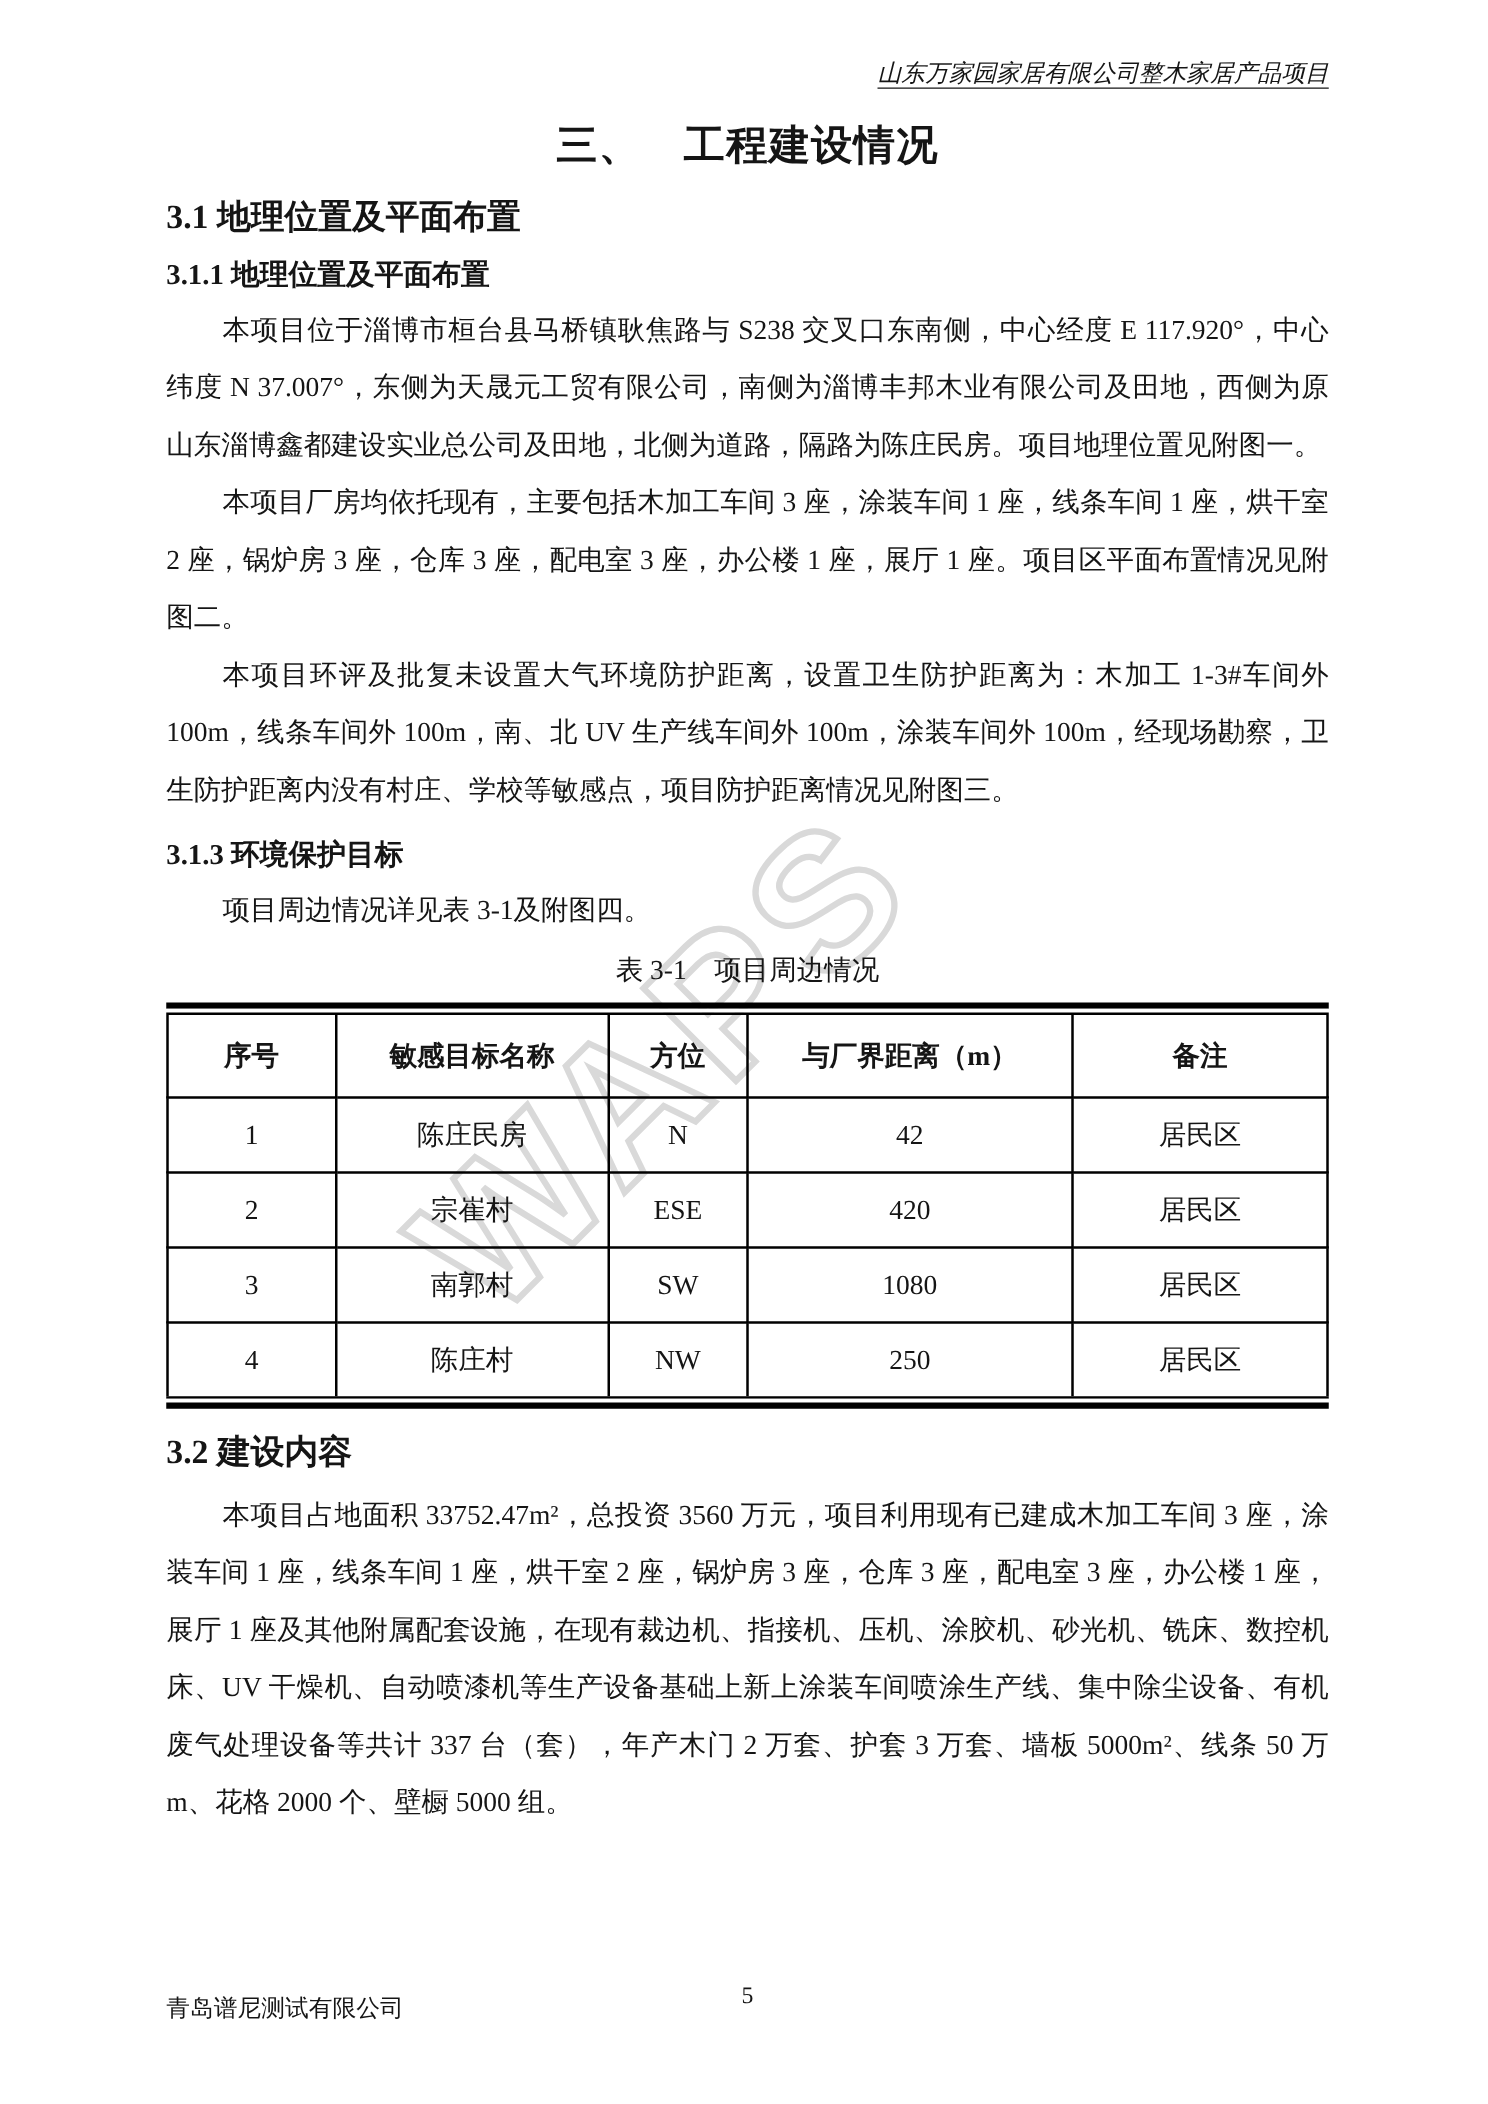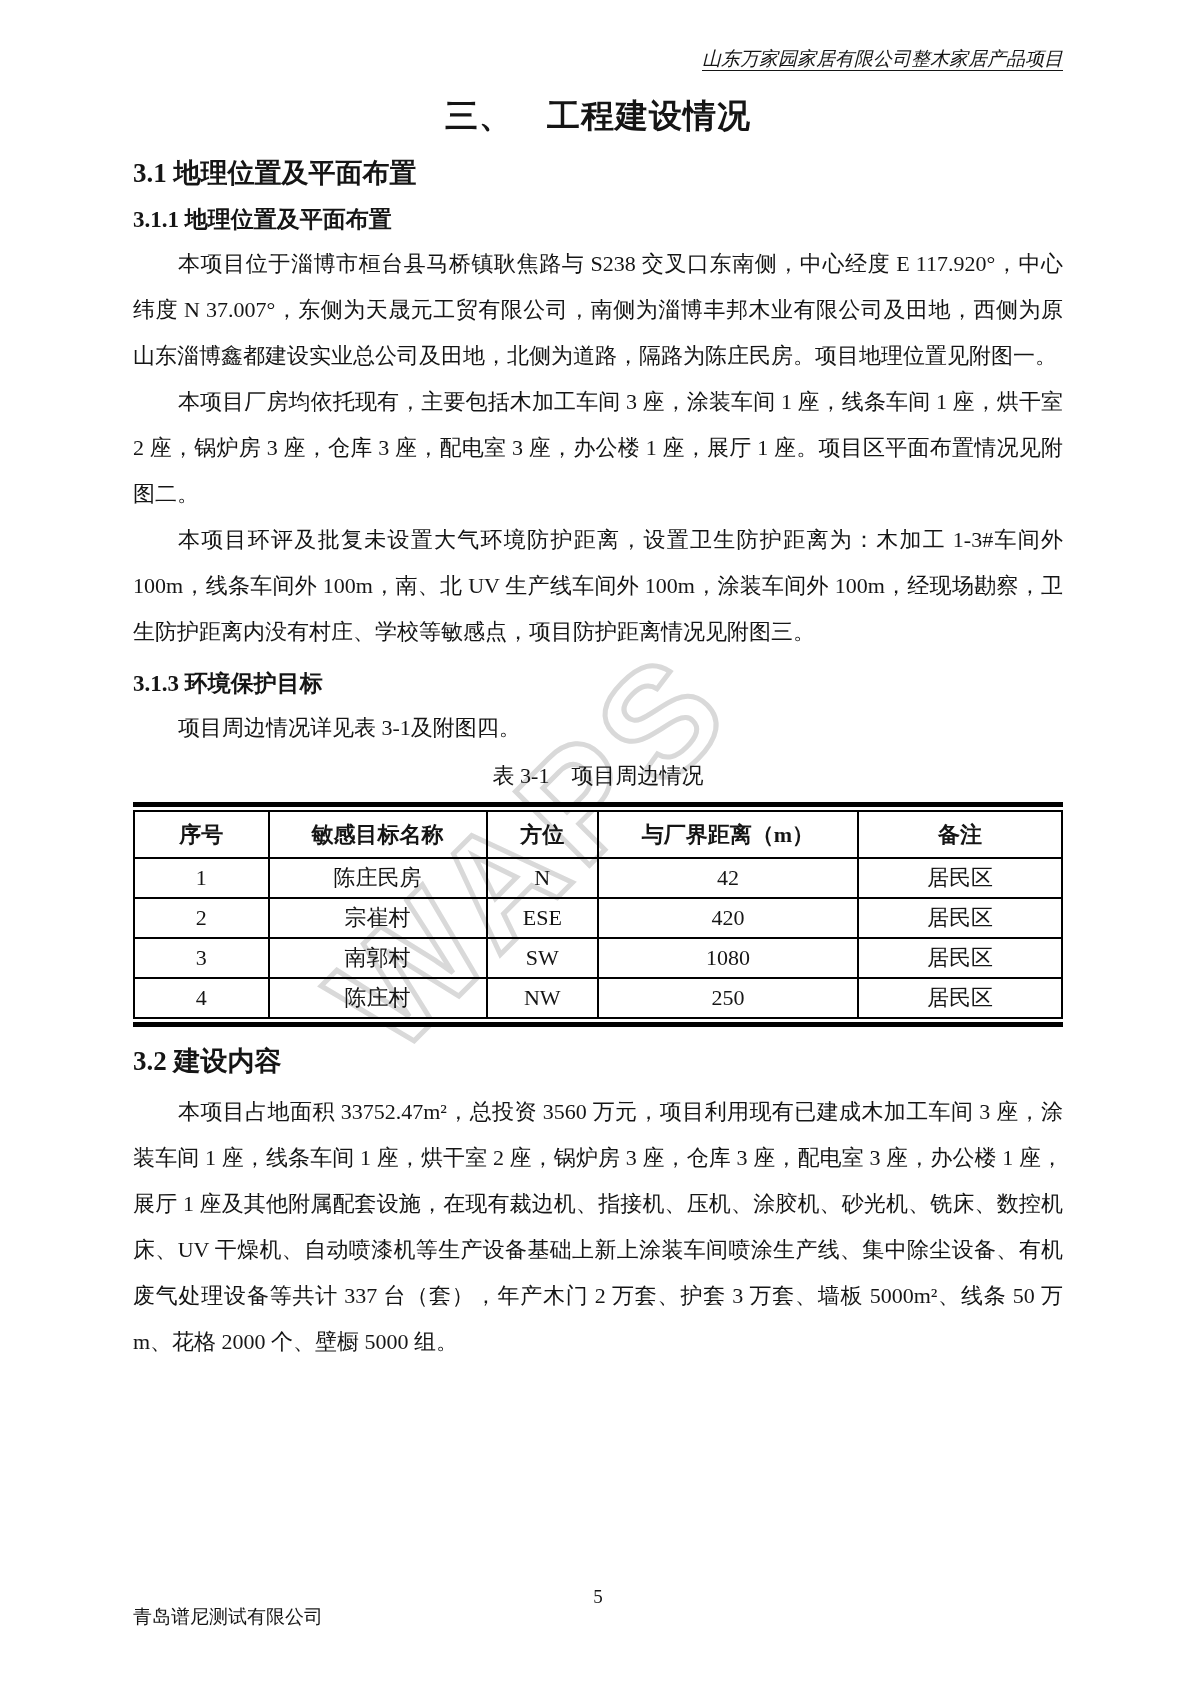--- a/index.html
+++ b/index.html
@@ -58,32 +58,32 @@
   .tbl-rule.thin{height:2px;}
   .tbl-gap{height:3px;background:#fff;}
   table.env{
     width:100%;border-collapse:collapse;
     font-size:22px;
   }
   table.env th, table.env td{
     border-left:2px solid #000;border-right:2px solid #000;
     border-top:2px solid #000;border-bottom:2px solid #000;
     text-align:center;vertical-align:middle;
-    padding:0;
+    padding:10px;
   }
   table.env thead th{font-weight:bold;height:45px;border-top:none;}
   table.env tbody td{height:38px;font-weight:normal;}
   table.env tr :first-child{border-left:2px solid #000;}
   table.env tr :last-child{border-right:2px solid #000;}
   table.env tbody tr:last-child td{border-bottom:none;}
   .page-footer{
     position:absolute;left:133px;right:127px;top:1586px;
     font-size:19px;z-index:1;
   }
-  .page-footer .company{position:absolute;left:0;top:18px;}
+  .page-footer .company{position:absolute;left:0;top:8px;}
   .page-footer .pagenum{position:absolute;left:0;right:0;text-align:center;top:0;}
 </style>
 </head>
 <body>
 
 <div class="watermark">
   <span>WAPS</span>
 </div>
 
 <div class="content">

